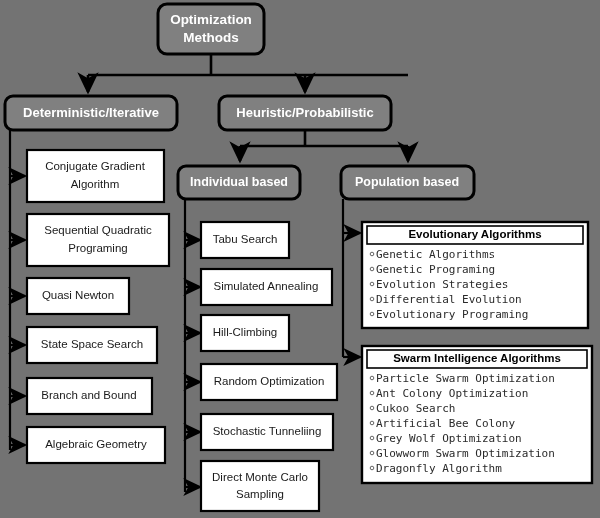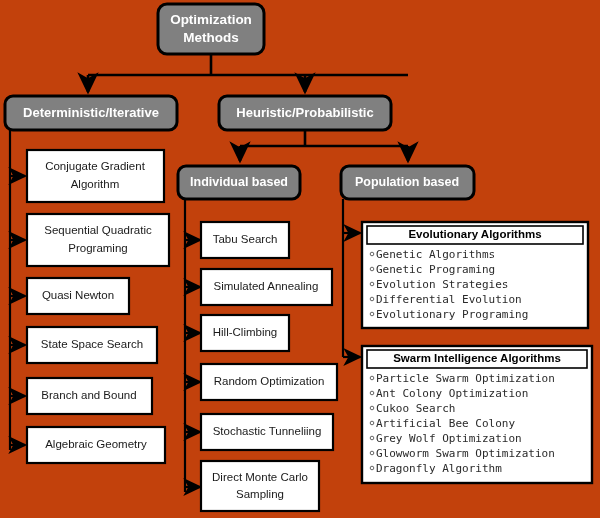--- a/index.html
+++ b/index.html
@@ -1,18 +1,18 @@
 <!DOCTYPE html>
 <html><head>
 <meta charset="utf-8">
 <style>
   html,body{margin:0;padding:0;background:#fff;}
   body{width:600px;height:518px;overflow:hidden;
        font-family:"Liberation Sans",sans-serif;}
-  #stage{position:relative;width:600px;height:518px;background:#c2410c;}
+  #stage{position:relative;width:600px;height:518px;background:#737373;}
   svg{position:absolute;left:0;top:0;width:600px;height:518px;}
 
   .hdr-box{fill:#808080;stroke:#000;stroke-width:3;}
   .leaf-box{fill:#ffffff;stroke:#000;stroke-width:2.2;}
   .panel-box{fill:#ffffff;stroke:#000;stroke-width:2.4;}
   .panel-inner{fill:none;stroke:#000;stroke-width:1.6;}
   .conn{stroke:#000;stroke-width:2.6;fill:none;}
   .conn-thin{stroke:#000;stroke-width:2.2;fill:none;}
   .arrowhead{fill:#000;}
 

